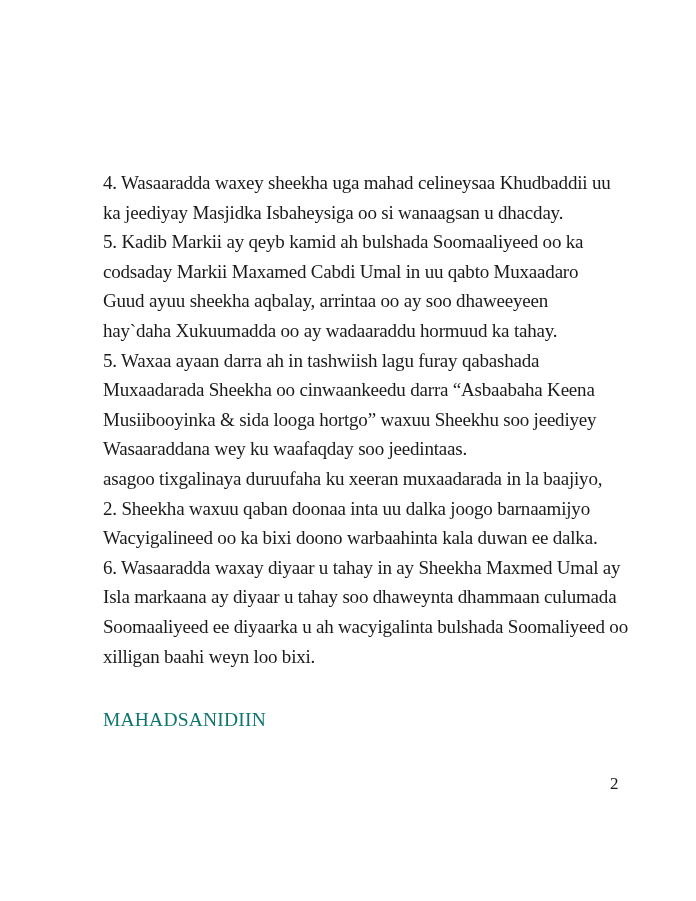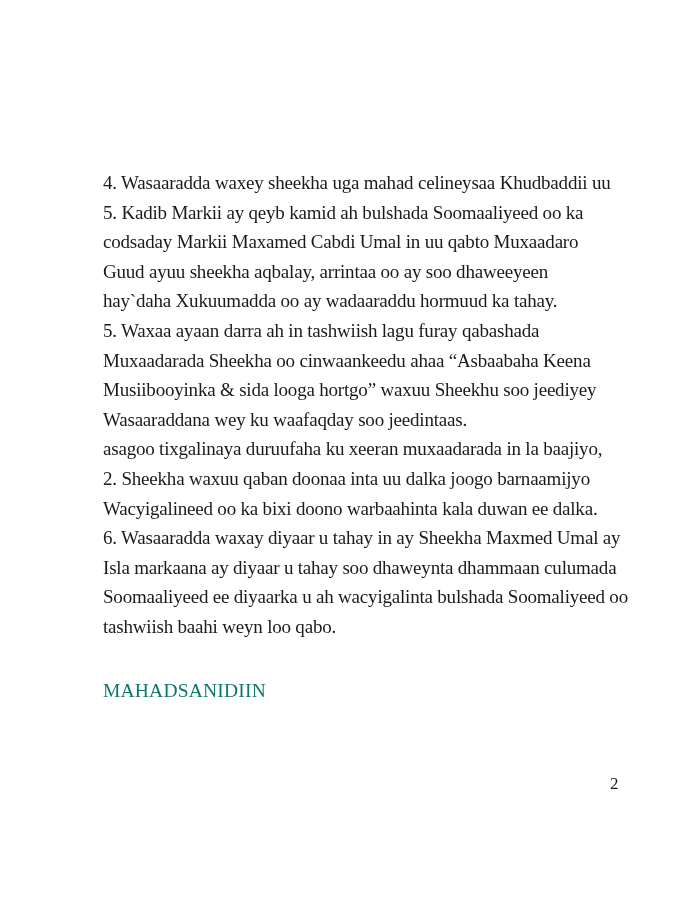--- a/index.html
+++ b/index.html
@@ -47,31 +47,32 @@
     font-size: 17px;
     color: #1a1a1a;
   }
 </style>
 </head>
 <body>
 
 <div class="page">
   <div class="text-block">
     <div class="line">4. Wasaaradda waxey sheekha uga mahad celineysaa Khudbaddii uu</div>
+    <div class="line">ka jeediyay Masjidka Isbaheysiga oo si wanaagsan u dhacday.</div>
     <div class="line">5. Kadib Markii ay qeyb kamid ah bulshada Soomaaliyeed oo ka</div>
     <div class="line">codsaday Markii Maxamed Cabdi Umal in uu qabto Muxaadaro</div>
     <div class="line">Guud ayuu sheekha aqbalay, arrintaa oo ay soo dhaweeyeen</div>
     <div class="line">hay`daha Xukuumadda oo ay wadaaraddu hormuud ka tahay.</div>
     <div class="line">5. Waxaa ayaan darra ah in tashwiish lagu furay qabashada</div>
-    <div class="line">Muxaadarada Sheekha oo cinwaankeedu ahaa “Asbaabaha Keena</div>
+    <div class="line">Muxaadarada Sheekha oo cinwaankeedu darra “Asbaabaha Keena</div>
     <div class="line">Musiibooyinka &amp; sida looga hortgo” waxuu Sheekhu soo jeediyey</div>
     <div class="line">Wasaaraddana wey ku waafaqday soo jeedintaas.</div>
     <div class="line">asagoo tixgalinaya duruufaha ku xeeran muxaadarada in la baajiyo,</div>
     <div class="line">2. Sheekha waxuu qaban doonaa inta uu dalka joogo barnaamijyo</div>
     <div class="line">Wacyigalineed oo ka bixi doono warbaahinta kala duwan ee dalka.</div>
     <div class="line">6. Wasaaradda waxay diyaar u tahay in ay Sheekha Maxmed Umal ay</div>
     <div class="line">Isla markaana ay diyaar u tahay soo dhaweynta dhammaan culumada</div>
     <div class="line">Soomaaliyeed ee diyaarka u ah wacyigalinta bulshada Soomaliyeed oo</div>
-    <div class="line">tashwiish baahi weyn loo qabo.</div>
+    <div class="line">xilligan baahi weyn loo bixi.</div>
     <div class="closing">MAHADSANIDIIN</div>
   </div>
   <div class="page-number">2</div>
 </div>
 
 </body></html>

